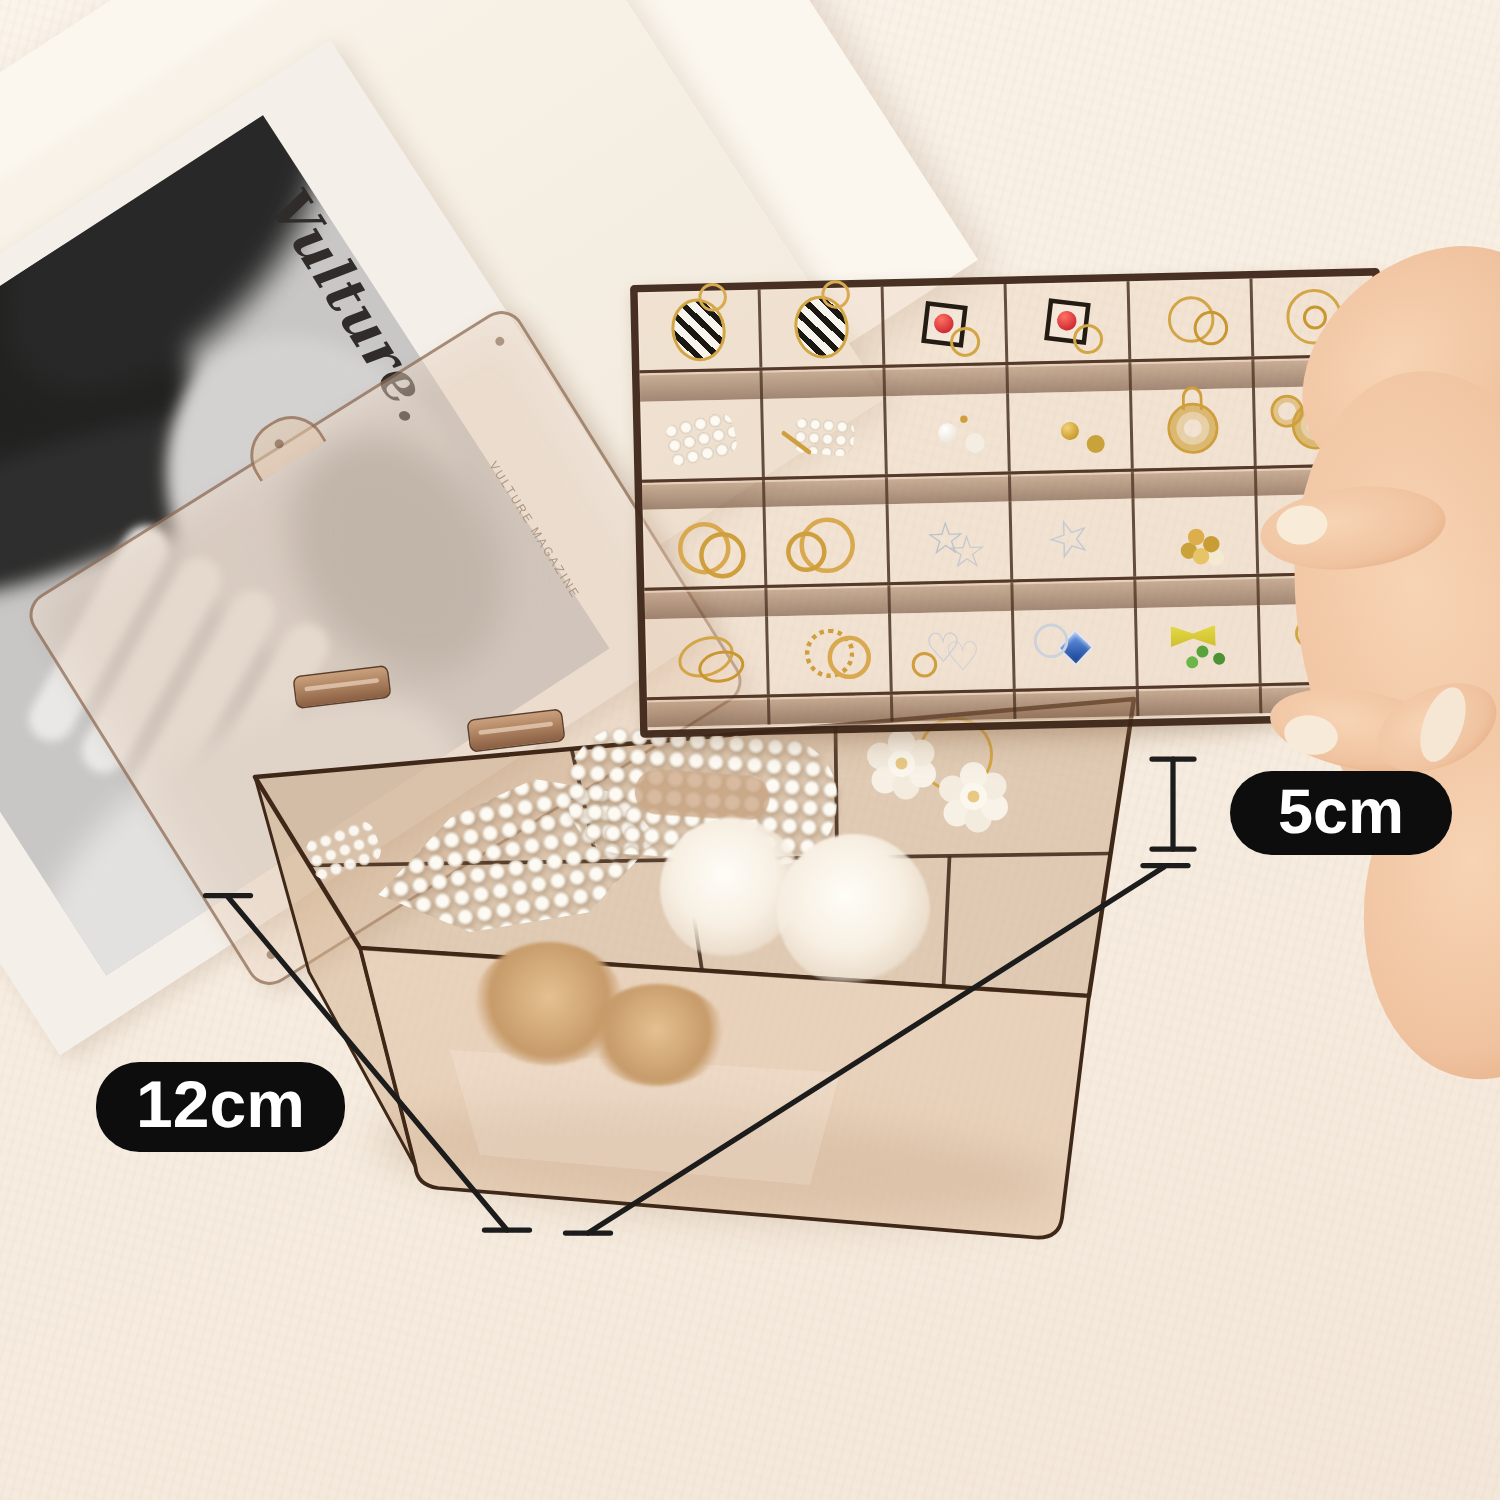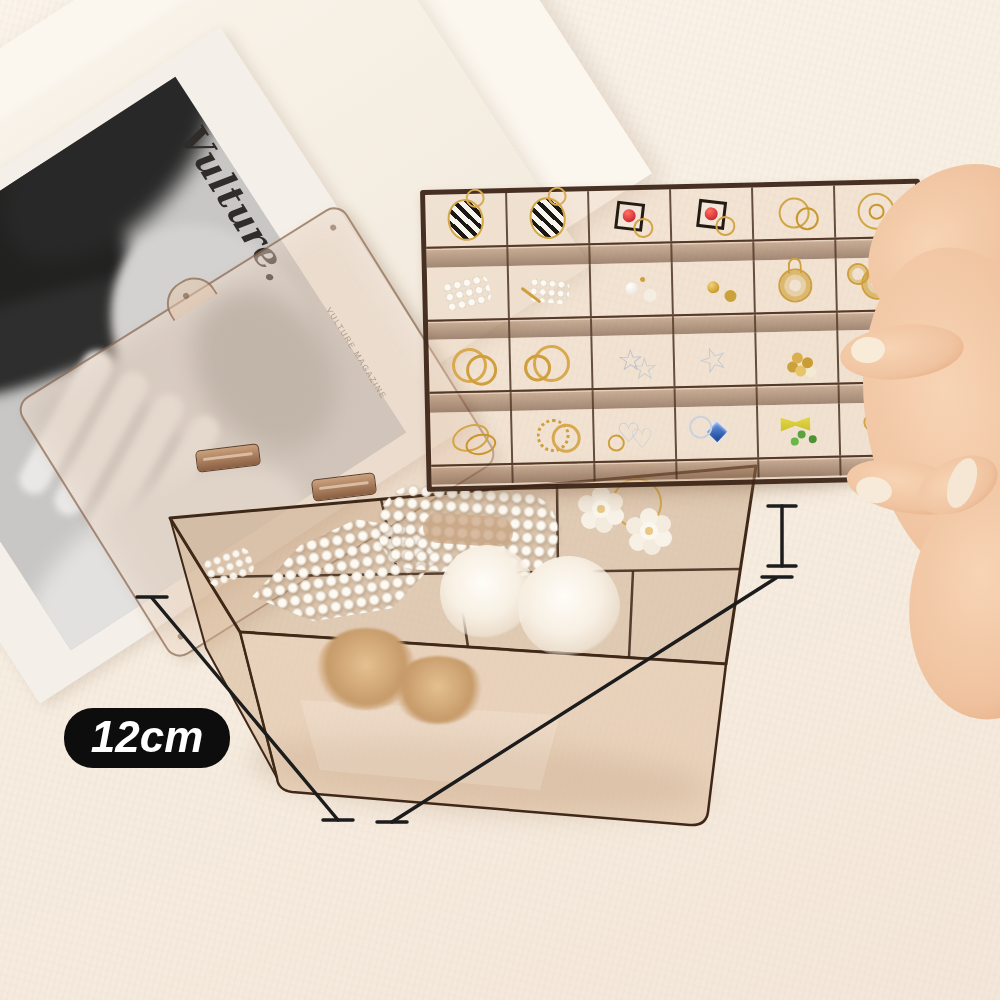--- a/index.html
+++ b/index.html
@@ -152,21 +152,21 @@
   .g-bow::after{width:8px;height:8px;border-radius:50%;background:#58a33e;
     box-shadow:11px 5px 0 #4b9334,-7px 7px 0 #6ab648;left:17px;top:13px;}
   .g-greenfl{width:10px;height:10px;border-radius:50%;background:#58a33e;
     box-shadow:10px 2px 0 #6ab648,5px 10px 0 #4b9334,13px 11px 0 #58a33e,-3px 11px 0 #6ab648;}
   .g-greenfl::before{width:15px;height:15px;border:2px solid #d2a545;border-radius:50%;left:-12px;top:-11px;}
 
   
   .badge{position:absolute;background:#0d0d0d;color:#fff;display:flex;align-items:center;justify-content:center;
     border-radius:29px;font-weight:700;padding-bottom:2px;}
   .b5{left:820px;top:514px;width:148px;height:54px;font-size:42px;}
-  .b12{left:64px;top:708px;width:166px;height:58px;font-size:44px;font-style:italic;}
+  .b12{left:64px;top:708px;width:166px;height:58px;font-size:44px;}
   .b18{left:548px;top:735px;width:162px;height:55px;font-size:43px;}
 </style>
 </head>
 <body>
 
 <div class="stage">
 
   <div class="abs sheet-back"></div>
   <div class="abs sheet-top"></div>
   <div class="abs photo-page">
@@ -369,15 +369,16 @@
       <ellipse cx="995" cy="600" rx="85" ry="120" transform="rotate(8 995 600)"></ellipse>
       <ellipse cx="902" cy="352" rx="62" ry="27" transform="rotate(-6 902 352)"></ellipse>
       <ellipse cx="908" cy="487" rx="62" ry="26" transform="rotate(10 908 487)"></ellipse>
       <ellipse cx="958" cy="485" rx="42" ry="26" transform="rotate(-25 958 485)"></ellipse>
     </g>
     <ellipse cx="868" cy="350" rx="17" ry="13" transform="rotate(-6 868 350)" fill="#f8ecd9"></ellipse>
     <ellipse cx="874" cy="490" rx="18" ry="13" transform="rotate(10 874 490)" fill="#f7ead8"></ellipse>
     <ellipse cx="962" cy="483" rx="13" ry="26" transform="rotate(20 962 483)" fill="#f5e7d4"></ellipse>
   </svg>
 
+  <div class="badge b5">5cm</div>
   <div class="badge b12">12cm</div>
 
 </div>
 
 </body></html>

